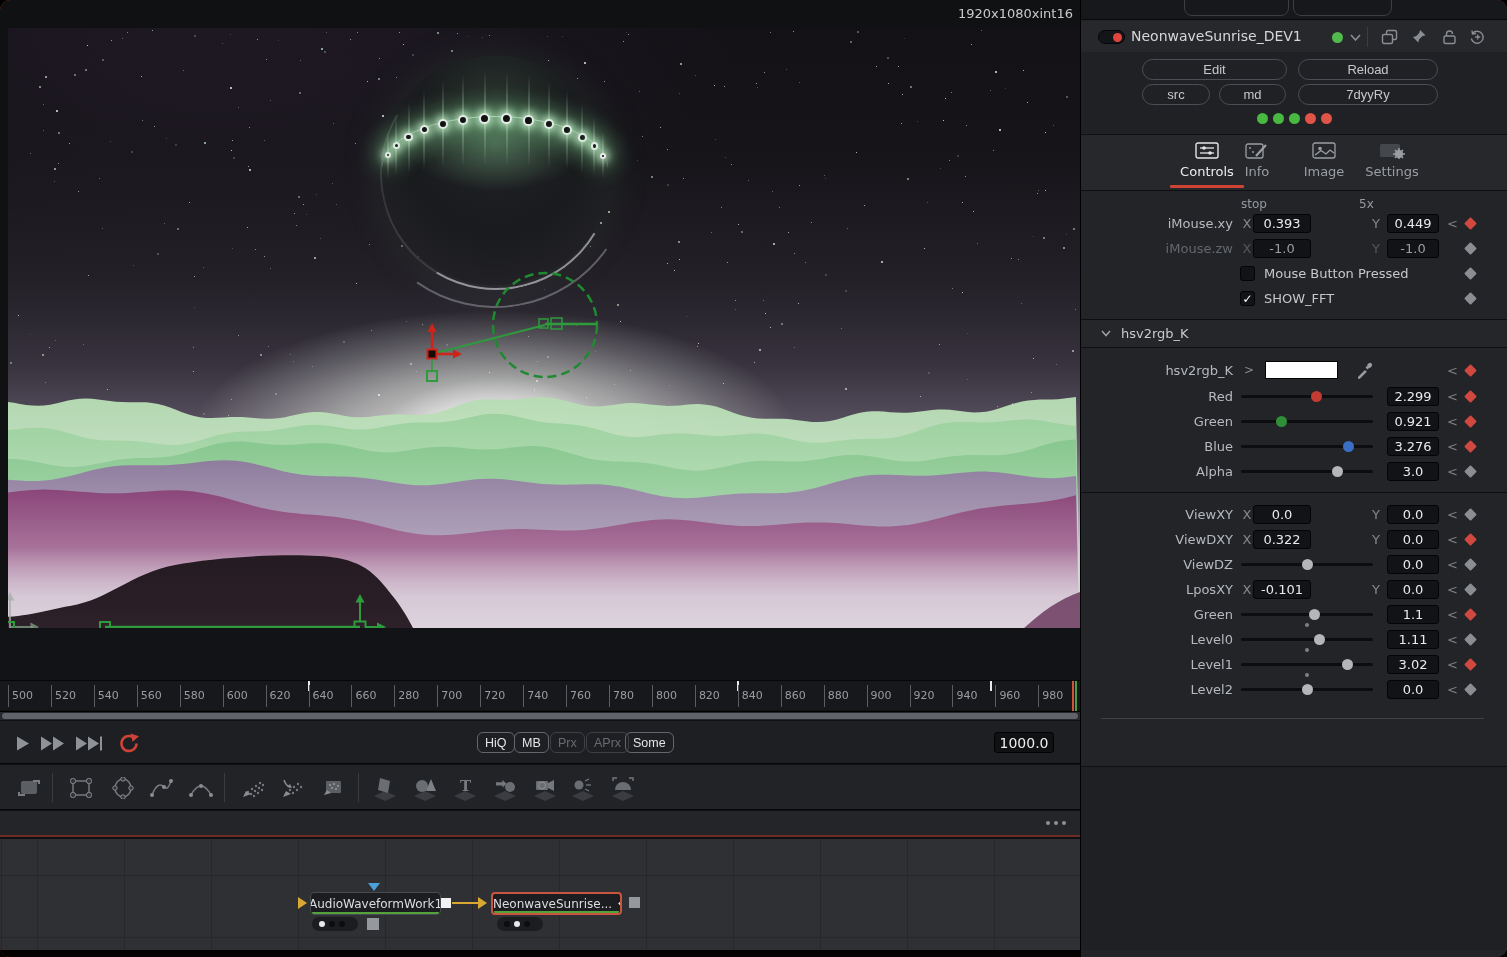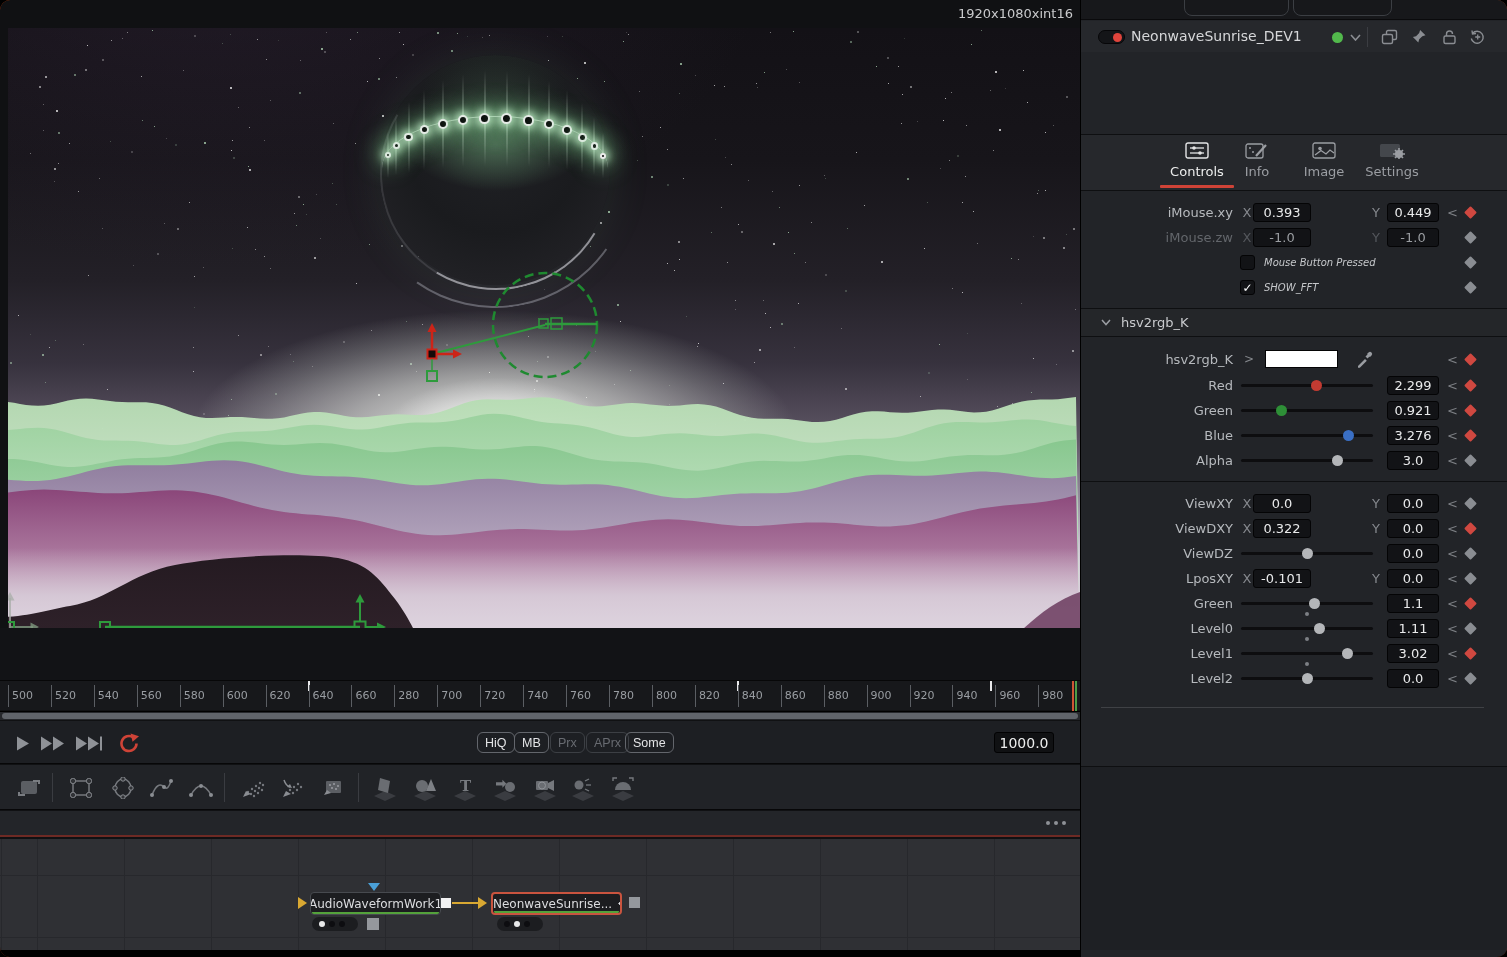--- a/index.html
+++ b/index.html
@@ -128,21 +128,21 @@
   .xyl { width:12px; text-align:center; color:#85888d; font-size:13px; margin-left:8px; flex:none; }
   .irow.dis .xyl { color:#54575c; }
   .kzone { position:absolute; right:33px; display:flex; align-items:center; gap:8px; }
   .kchev { color:#7e8186; font-size:13px; line-height:1; }
   .kdia { width:9px; height:9px; background:#8a8d92; transform:rotate(45deg); border-radius:1px; }
   .kdia.red { background:#d04840; }
   .minmax { position:relative; height:14px; margin-top:-3px; }
   .minmax span { position:absolute; top:0; font-size:12px; color:#96999e; }
   .cbox { width:15px; height:15px; background:#121316; border:1px solid #040405; border-radius:3px; margin-left:7px; flex:none;
     display:flex; align-items:center; justify-content:center; color:#fff; font-size:12px; }
-  .cblabel { margin-left:9px; color:#c6c8cb; font-size:10px;font-style:italic; }
+  .cblabel { margin-left:9px; color:#c6c8cb; font-size:13px; }
   .sep { height:1px; background:#0e0f11; }
   .sechdr { height:28px; background:#242629; display:flex; align-items:center; border-bottom:1px solid #0e0f11; }
   .sechdr .chev { margin-left:20px; color:#9b9ea3; font-size:11px; }
   .sechdr .sectitle { margin-left:10px; color:#c9cbce; font-size:13px; }
   .expander { margin-left:11px; color:#85888d; font-size:12px; }
   .swatch { width:73px; height:18px; border:1px solid #040405; margin-left:11px; }
   .dropper { margin-left:18px; }
   .edgesep { height:1px; background:#3f4145; margin:0 24px 0 20px; }
   .edgesrow { position:relative; height:37px; display:flex; align-items:center; }
   .edgeslabel { width:147px; text-align:right; color:#b6b9bd; font-size:13px; flex:none; }
@@ -933,23 +933,37 @@
       <div class="hicon" style="left:387px">
         <svg width="17" height="16">
             <path d="M3.5 4.5 a6 6 0 1 1 -1.2 5" fill="none" stroke="#8a8d92" stroke-width="1.4"></path>
             <polyline points="3,1.5 3.5,5 7,4.5" fill="none" stroke="#8a8d92" stroke-width="1.4"></polyline>
             <line x1="8.7" y1="5.5" x2="8.7" y2="10.5" stroke="#8a8d92" stroke-width="1.3"></line>
             <line x1="6.2" y1="8" x2="11.2" y2="8" stroke="#8a8d92" stroke-width="1.3"></line>
           </svg>
       </div>
     </div>
 
+    <div class="btnarea">
+      <button class="pill" style="left:61px; top:7px; width:145px">Edit</button>
+      <button class="pill" style="left:217px; top:7px; width:140px">Reload</button>
+      <button class="pill" style="left:61px; top:32px; width:68px">src</button>
+      <button class="pill" style="left:138px; top:32px; width:67px">md</button>
+      <button class="pill" style="left:217px; top:32px; width:140px">7dyyRy</button>
+      <div class="sdots">
+          <div class="sdot" style="background: rgb(73, 184, 67);"></div>
+          <div class="sdot" style="background: rgb(73, 184, 67);"></div>
+          <div class="sdot" style="background: rgb(73, 184, 67);"></div>
+          <div class="sdot" style="background: rgb(224, 83, 71);"></div>
+          <div class="sdot" style="background: rgb(224, 83, 71);"></div>
+        </div>
+    </div>
 
     <div class="tabsrow">
-      <div class="tab active" style="left:85px; width:62px">
+      <div class="tab active" style="left:95px; width:62px">
         <svg width="24" height="17">
             <rect x="1" y="1" width="22" height="15" rx="2" fill="none" stroke="#e4e5e6" stroke-width="1.4"></rect>
             <line x1="5" y1="6" x2="19" y2="6" stroke="#e4e5e6" stroke-width="1.3"></line>
             <line x1="5" y1="11" x2="19" y2="11" stroke="#e4e5e6" stroke-width="1.3"></line>
             <circle cx="9" cy="6" r="1.8" fill="#e4e5e6"></circle>
             <circle cx="15" cy="11" r="1.8" fill="#e4e5e6"></circle>
           </svg>
         <span class="tlabel">Controls</span>
         <div class="underline"></div>
       </div>
@@ -981,20 +995,24 @@
               <line x1="24" y1="8" x2="16" y2="16"></line>
             </g>
           </svg>
         <span class="tlabel">Settings</span>
       </div>
     </div>
 
     <div class="content">
       <div style="height:8px"></div>
 
+      <div class="minmax">
+        <span style="left:160px">stop</span>
+        <span style="left:278px">5x</span>
+      </div>
 
       <div class="irow">
         <div class="rlabel">iMouse.xy</div>
         <div class="xyl">X</div>
         <div class="vbox w58">0.393</div>
         <div class="xyl" style="margin-left:59px">Y</div>
         <div class="vbox" style="margin-left:5px">0.449</div>
         <div class="kzone">
             <span class="kchev">&lt;</span>
             <div class="kdia red"></div>

